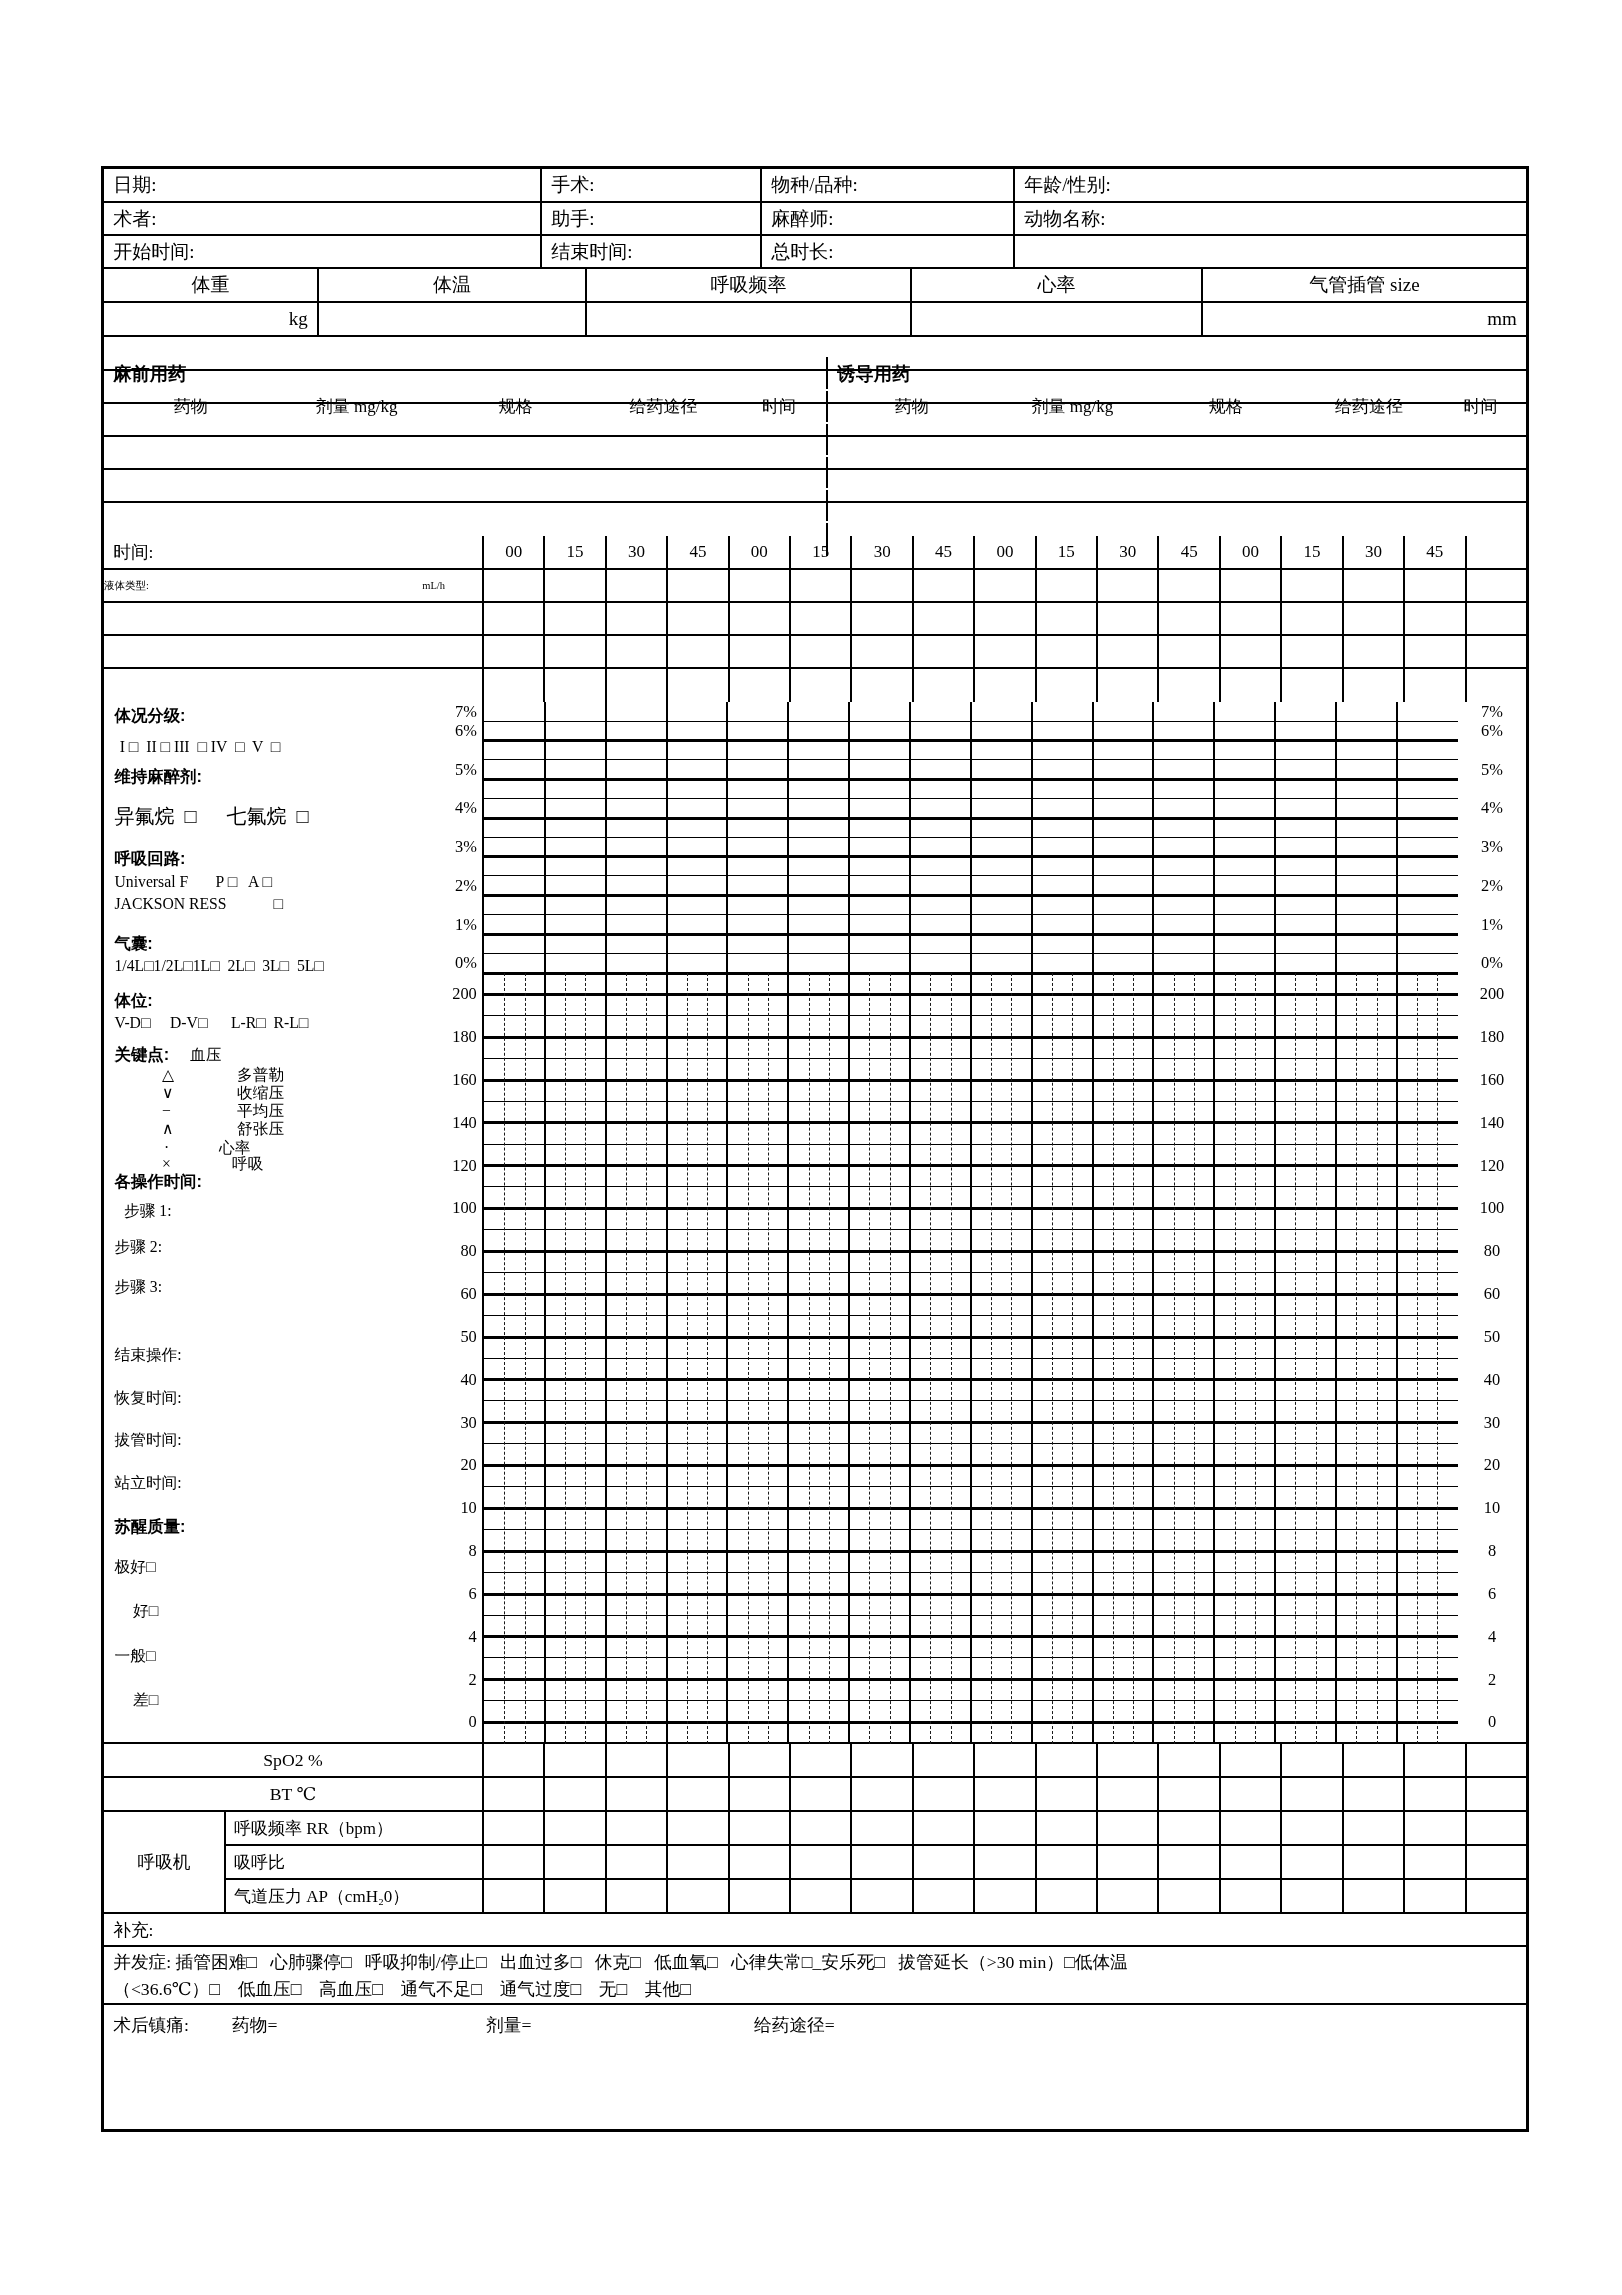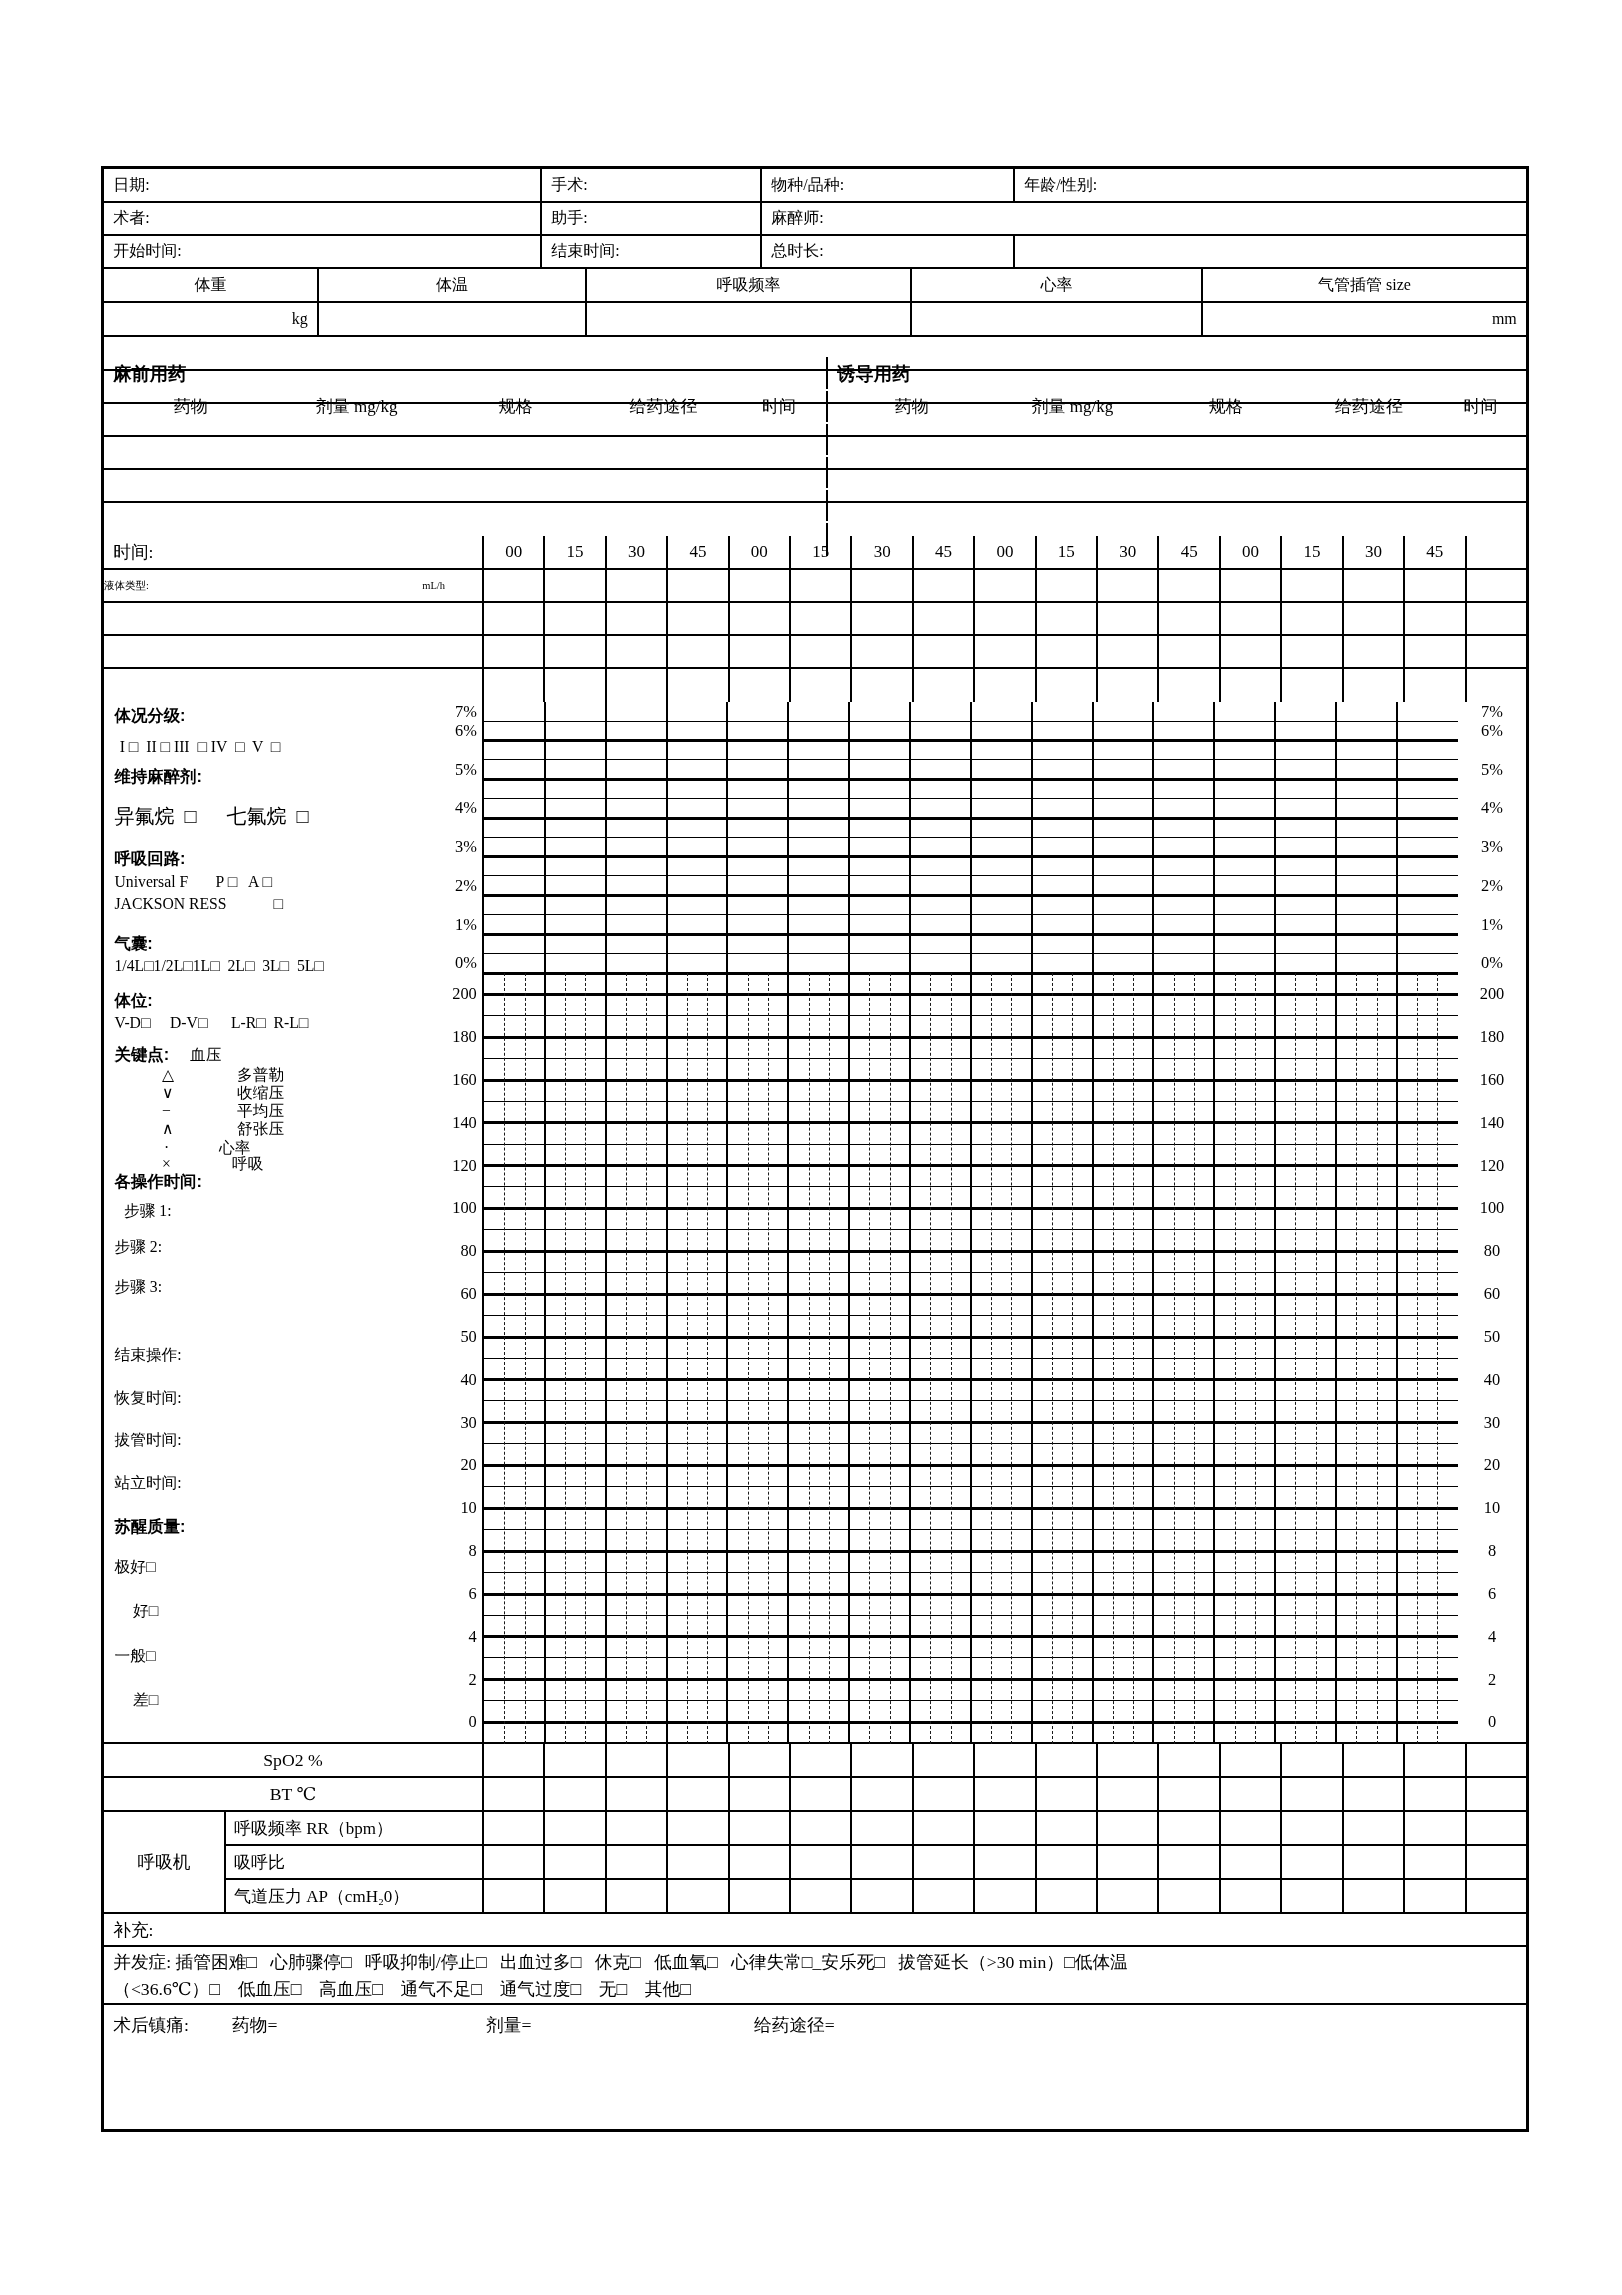--- a/index.html
+++ b/index.html
@@ -13,21 +13,21 @@
     position:absolute; left:101px; top:166px; width:1428px; height:1966px;
     border:3.9px solid #000; display:flex; flex-direction:column; background:#fff;
   }
   .row { position:relative; flex:none; border-bottom:2.6px solid #000; display:flex; }
   .row:last-child { border-bottom:none; }
   .title-row { align-items:center; justify-content:center; }
   .title-row span { font-size:38px; font-weight:bold; letter-spacing:3.9px;
     font-family:"Liberation Sans","DejaVu Sans",sans-serif; }
   .cell { position:relative; height:100%; border-right:2px solid #000; display:flex; align-items:center; }
   .cell:last-child { border-right:none; }
-  .cell .lab { font-size:16px; padding-left:9.2px; white-space:pre; }
+  .cell .lab { font-size:19px; padding-left:9.2px; white-space:pre; }
   .center { justify-content:center; }
   .center .lab { padding-left:0; }
   .rt { justify-content:flex-end; }
   .rt .lab { padding-right:9.2px; }
   
   .med-half { position:relative; height:100%; display:flex; align-items:center;margin-top:20px; }
   .med-left { border-right:2px solid #000; }
   .med-title { font-size:18.3px; font-weight:bold; padding-left:9.2px;
     font-family:"Liberation Sans","DejaVu Sans",sans-serif; }
   .med-colhead { display:flex; width:100%; }
@@ -86,20 +86,23 @@
     </div>
     <div class="row" style="height:33px">
       <div class="cell" style="width:438px">
           <span class="lab">术者:</span>
         </div>
       <div class="cell" style="width:220px">
           <span class="lab">助手:</span>
         </div>
       <div class="cell" style="width:253px">
           <span class="lab">麻醉师:</span>
+        </div>
+      <div class="cell" style="flex:1">
+          <span class="lab">动物名称:</span>
         </div>
     </div>
     <div class="row" style="height:33px">
       <div class="cell" style="width:438px">
           <span class="lab">开始时间:</span>
         </div>
       <div class="cell" style="width:220px">
           <span class="lab">结束时间:</span>
         </div>
       <div class="cell" style="width:253px">

